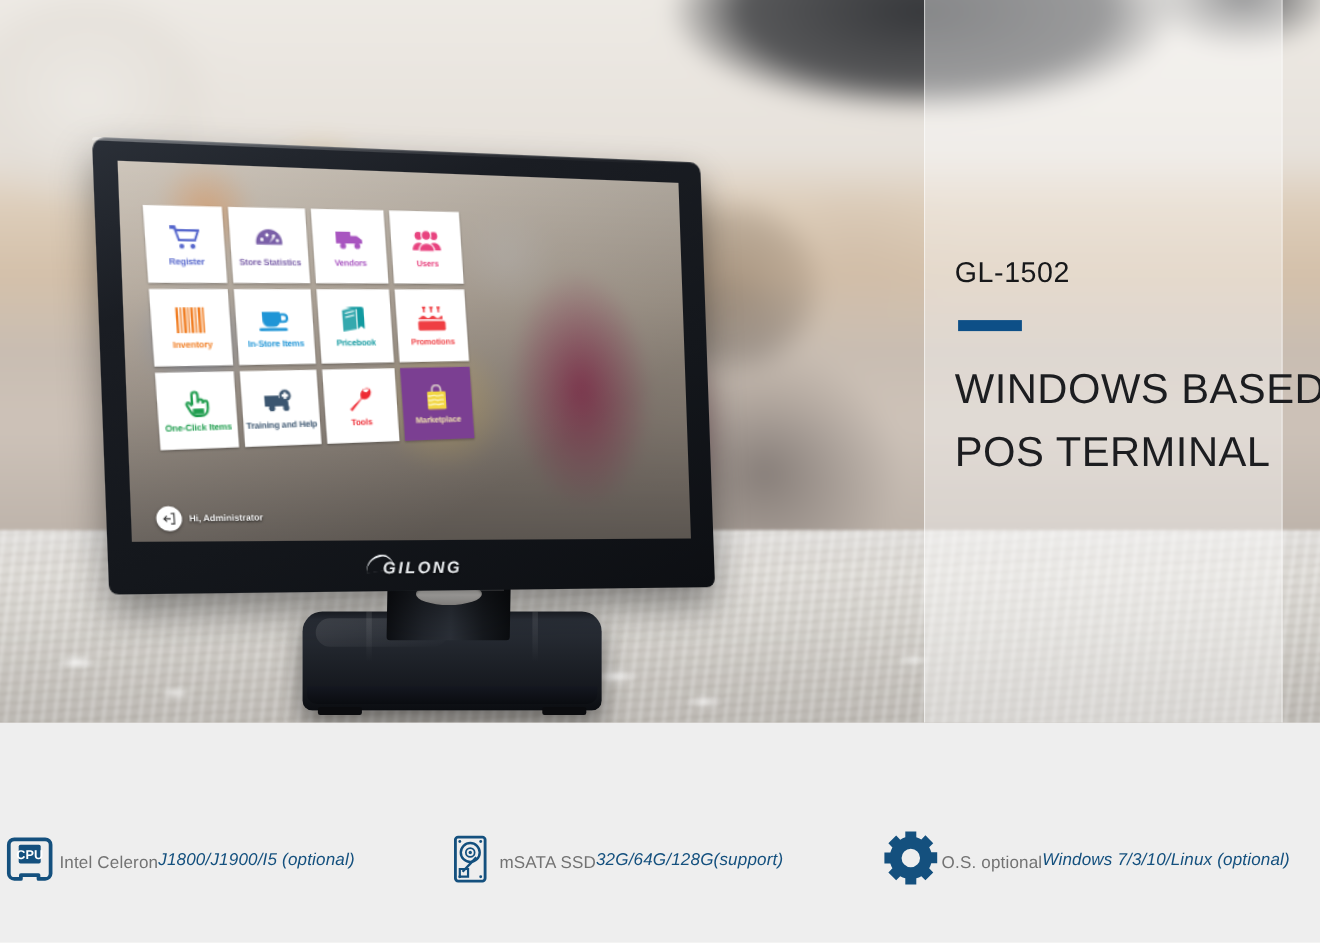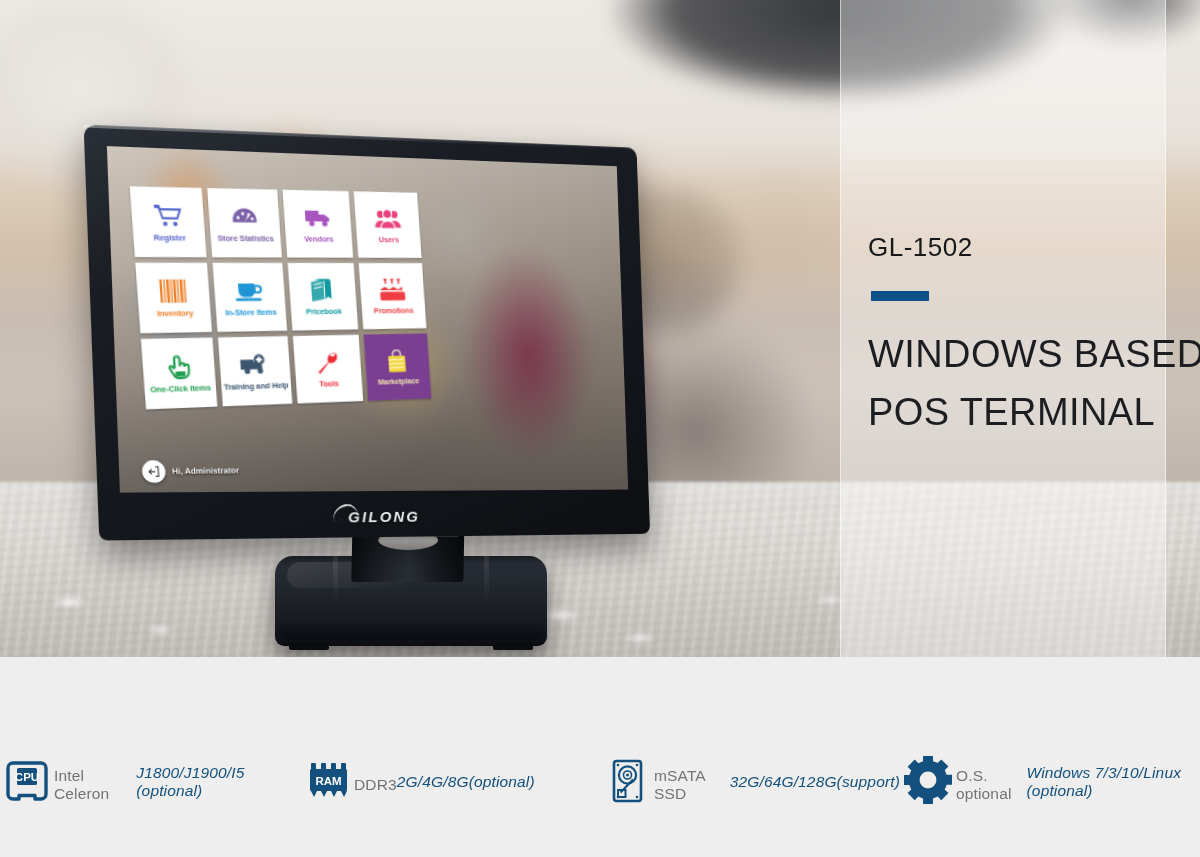--- a/index.html
+++ b/index.html
@@ -485,37 +485,20 @@
         <svg width="54" height="54" viewBox="0 0 54 54">
           <path d="M13 9h28a5 5 0 0 1 5 5v26a5 5 0 0 1-5 5h-6v-3.5h-16V45h-6a5 5 0 0 1-5-5V14a5 5 0 0 1 5-5z" fill="none" stroke="#14507e" stroke-width="3.4" stroke-linejoin="round"></path>
           <rect x="17" y="14" width="20" height="17" rx="1.6" fill="#14507e"></rect>
           <text x="27" y="27" font-family="'Liberation Sans',sans-serif" font-size="11.5" font-weight="bold" fill="#ffffff" text-anchor="middle">CPU</text>
         </svg>
       </div>
       <div class="t1">Intel Celeron</div>
       <div class="t2">J1800/J1900/I5 (optional)</div>
     </div>
 
-    <div class="spec">
-      <div class="icon-wrap">
-        <svg width="54" height="54" viewBox="0 0 54 54">
-          <g fill="#14507e">
-            <rect x="11" y="9" width="5" height="7" rx="1"></rect>
-              <rect x="21" y="9" width="5" height="7" rx="1"></rect>
-            <rect x="31" y="9" width="5" height="7" rx="1"></rect>
-              <rect x="41" y="9" width="5" height="7" rx="1"></rect>
-            <rect x="10" y="15" width="37" height="22" rx="1.5"></rect>
-            <path d="M11 37h6l-3 6zM21 37h6l-3 6zM31 37h6l-3 6zM41 37h6l-3 6z"></path>
-          </g>
-          <text x="28.5" y="31" font-family="'Liberation Sans',sans-serif" font-size="11.5" font-weight="bold" fill="#ffffff" text-anchor="middle">RAM</text>
-        </svg>
-      </div>
-      <div class="t1">DDR3</div>
-      <div class="t2">2G/4G/8G(optional)</div>
-    </div>
 
     <div class="spec">
       <div class="icon-wrap">
         <svg width="54" height="54" viewBox="0 0 54 54">
           <rect x="14" y="7" width="27" height="40" rx="2.5" fill="none" stroke="#14507e" stroke-width="2.6"></rect>
           <circle cx="27.5" cy="21" r="8.6" fill="none" stroke="#14507e" stroke-width="2.2"></circle>
           <circle cx="27.5" cy="21" r="4" fill="none" stroke="#14507e" stroke-width="1.6"></circle>
           <circle cx="27.5" cy="21" r="1.5" fill="#14507e"></circle>
           <path d="M33 25.5L20.5 38.5" stroke="#14507e" stroke-width="2.2" fill="none"></path>
           <path d="M18 36h7.5v7H18z" fill="none" stroke="#14507e" stroke-width="2"></path>

